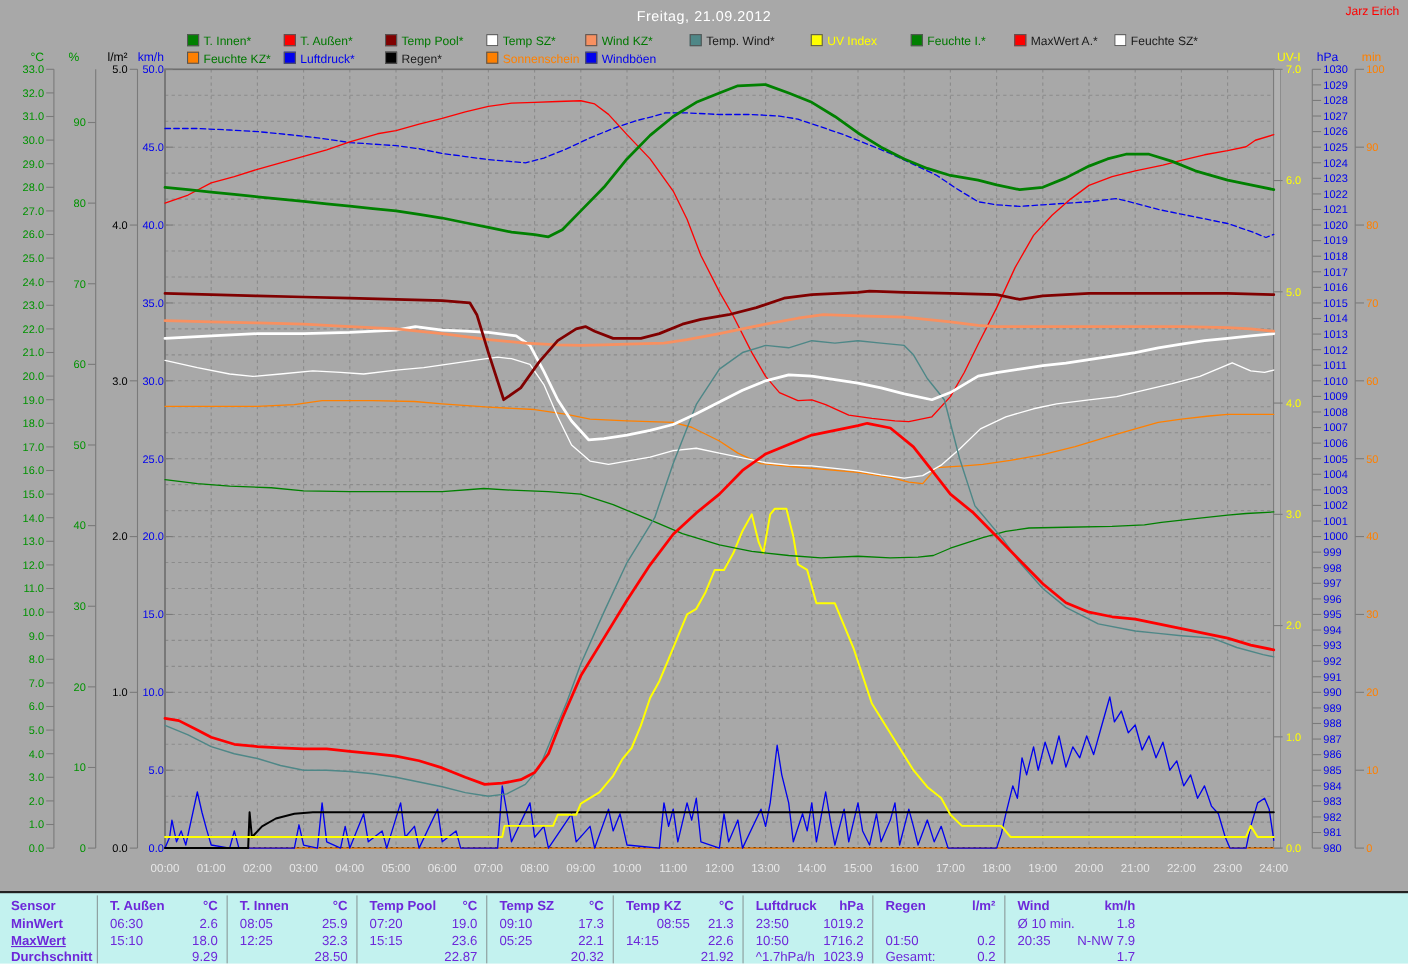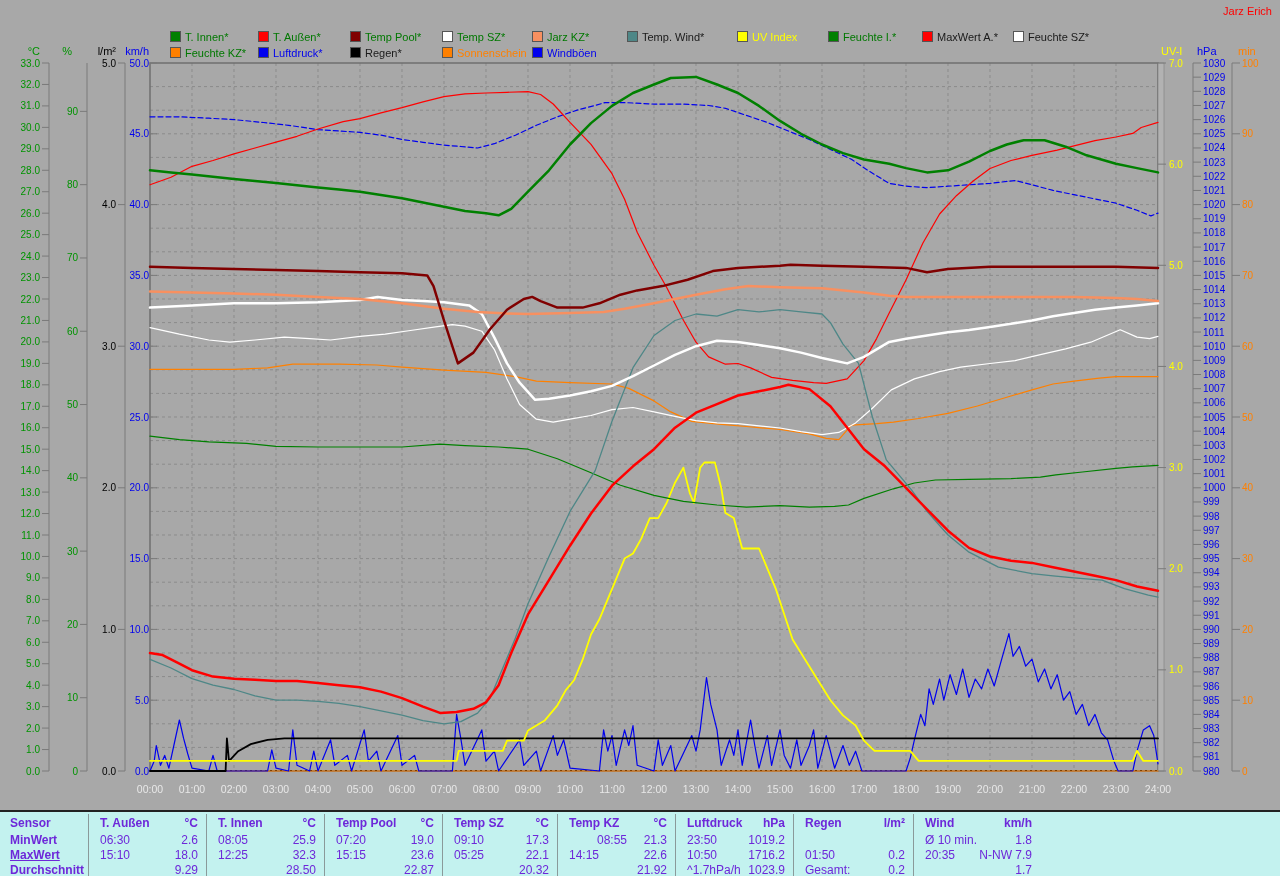--- a/index.html
+++ b/index.html
@@ -24,29 +24,30 @@
     background:#c3f2ef;border-top:2px solid #222;}
   .tcell{position:absolute;font-size:12px;color:#6d28d9;white-space:nowrap;line-height:14px;}
   .tbold{font-weight:bold;}
   .tsep{position:absolute;top:2px;bottom:2px;width:1px;background:#8a9a9a;}
   #table-bottom-strip{position:absolute;left:0;top:876px;width:1280px;height:5px;background:#ffffff;}
 </style>
 </head>
 <body>
 
 <div id="title-bar">
+  <div id="chart-title">Freitag, 21.09.2012</div>
   <div id="author-label">Jarz Erich</div>
 </div>
 
 <div id="legend-row-1" class="legend-row">
     <div class="legend-item" style="left: 170px;"><span class="legend-swatch" style="background: rgb(0, 128, 0);"></span><span style="color: rgb(0, 120, 0);">T. Innen*</span></div>
     <div class="legend-item" style="left: 258px;"><span class="legend-swatch" style="background: rgb(255, 0, 0);"></span><span style="color: rgb(0, 120, 0);">T. Außen*</span></div>
     <div class="legend-item" style="left: 350px;"><span class="legend-swatch" style="background: rgb(128, 0, 0);"></span><span style="color: rgb(0, 120, 0);">Temp Pool*</span></div>
     <div class="legend-item" style="left: 442px;"><span class="legend-swatch" style="background: rgb(255, 255, 255);"></span><span style="color: rgb(0, 120, 0);">Temp SZ*</span></div>
-    <div class="legend-item" style="left: 532px;"><span class="legend-swatch" style="background: rgb(248, 144, 96);"></span><span style="color: rgb(0, 120, 0);">Jarz KZ*</span></div>
+    <div class="legend-item" style="left: 532px;"><span class="legend-swatch" style="background: rgb(248, 144, 96);"></span><span style="color: rgb(0, 120, 0);">Wind KZ*</span></div>
     <div class="legend-item" style="left: 627px;"><span class="legend-swatch" style="background: rgb(78, 135, 135);"></span><span style="color: rgb(26, 26, 26);">Temp. Wind*</span></div>
     <div class="legend-item" style="left: 737px;"><span class="legend-swatch" style="background: rgb(255, 255, 0);"></span><span style="color: rgb(255, 255, 0);">UV Index</span></div>
     <div class="legend-item" style="left: 828px;"><span class="legend-swatch" style="background: rgb(0, 128, 0);"></span><span style="color: rgb(0, 120, 0);">Feuchte I.*</span></div>
     <div class="legend-item" style="left: 922px;"><span class="legend-swatch" style="background: rgb(255, 0, 0);"></span><span style="color: rgb(26, 26, 26);">MaxWert A.*</span></div>
     <div class="legend-item" style="left: 1013px;"><span class="legend-swatch" style="background: rgb(255, 255, 255);"></span><span style="color: rgb(26, 26, 26);">Feuchte SZ*</span></div>
   </div>
 <div id="legend-row-2" class="legend-row">
     <div class="legend-item" style="left: 170px;"><span class="legend-swatch" style="background: rgb(255, 128, 0);"></span><span style="color: rgb(0, 120, 0);">Feuchte KZ*</span></div>
     <div class="legend-item" style="left: 258px;"><span class="legend-swatch" style="background: rgb(0, 0, 238);"></span><span style="color: rgb(0, 0, 238);">Luftdruck*</span></div>
     <div class="legend-item" style="left: 350px;"><span class="legend-swatch" style="background: rgb(0, 0, 0);"></span><span style="color: rgb(26, 26, 26);">Regen*</span></div>

